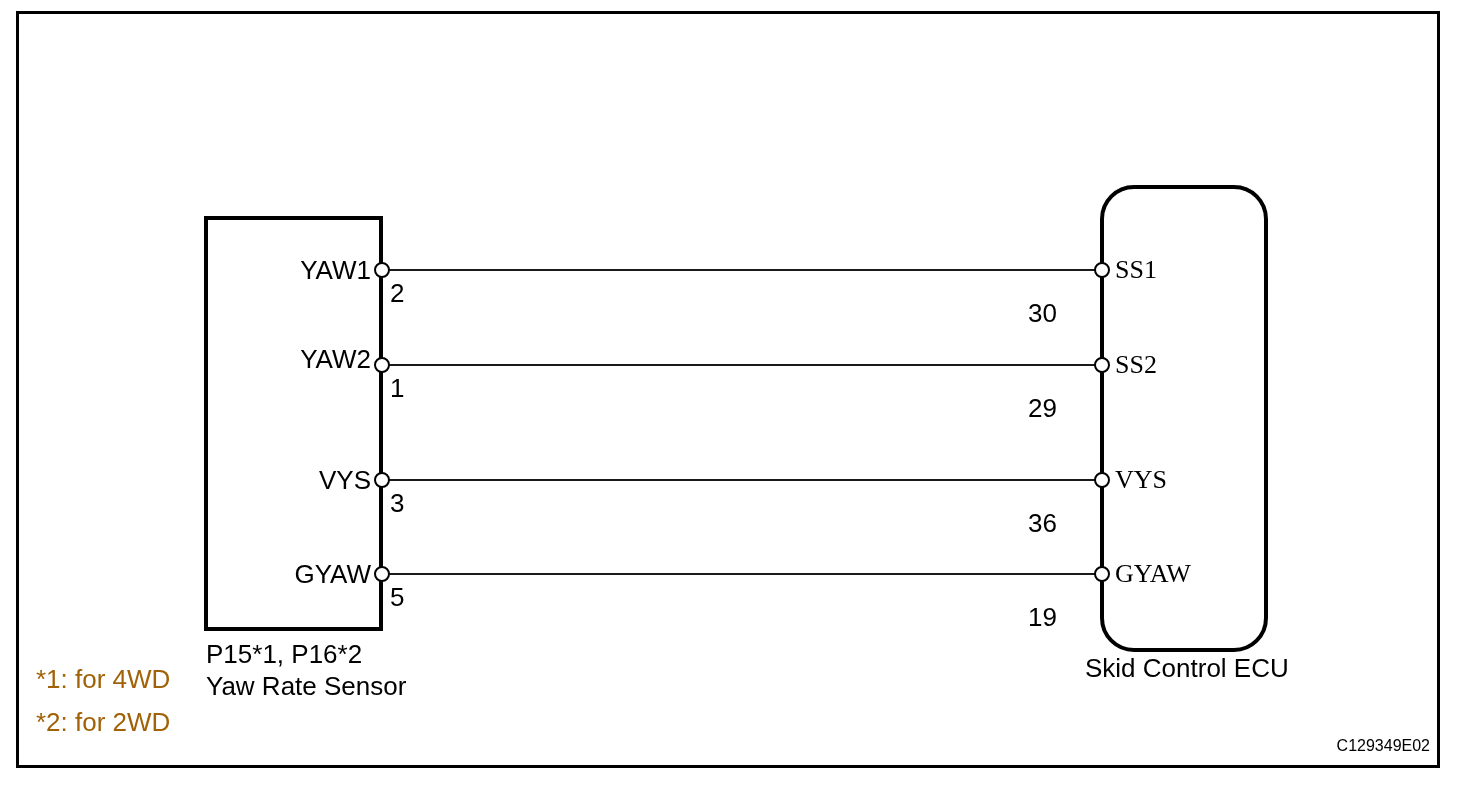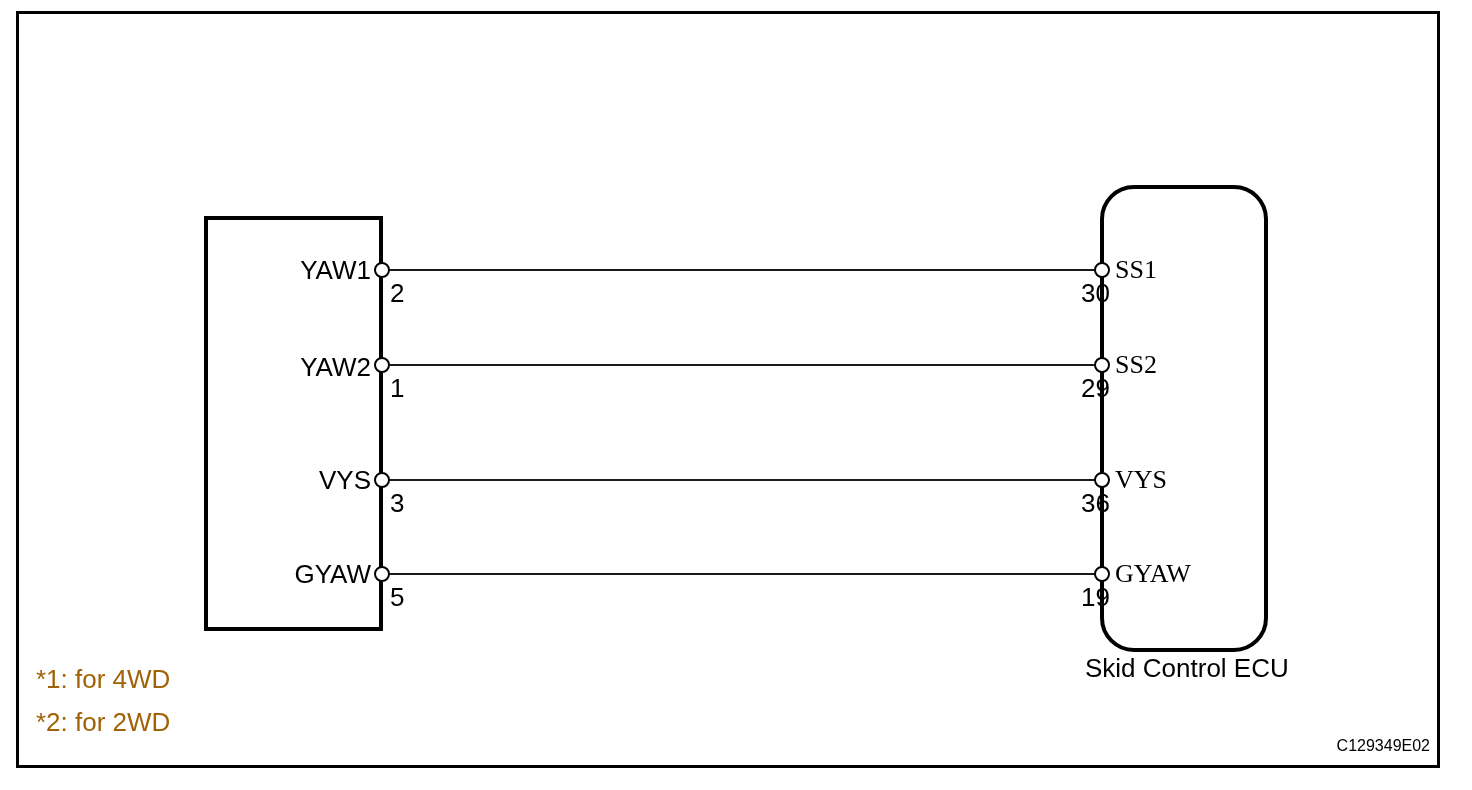--- a/index.html
+++ b/index.html
@@ -65,22 +65,23 @@
     text-align: right;
   }
   .pin-num-left {
     left: 390px;
   }
   .pin-label-right {
     left: 1115px;
     font-family: Liberation Serif, serif;
   }
   .pin-num-right {
-    left: 1062px; width: 67px;
-    text-align: center;
+    left: 990px; width: 67px;
+    text-align: right;
+    margin-top: 20px;
   }
   .component-caption {
     position: absolute;
     font-size: 26px;
     line-height: 32px;
     white-space: nowrap;
     color: #000000;
   }
   .note {
     position: absolute;
@@ -118,39 +119,43 @@
   <div class="pin-circle" style="left:374px; top:357px"></div>
   <div class="pin-circle" style="left:374px; top:472px"></div>
   <div class="pin-circle" style="left:374px; top:566px"></div>
 
   <div class="pin-circle" style="left:1094px; top:262px"></div>
   <div class="pin-circle" style="left:1094px; top:357px"></div>
   <div class="pin-circle" style="left:1094px; top:472px"></div>
   <div class="pin-circle" style="left:1094px; top:566px"></div>
 
   <div class="txt pin-label-left" style="top:255px">YAW1</div>
-  <div class="txt pin-label-left" style="top:352px">YAW2</div>
+  <div class="txt pin-label-left" style="top:344px">YAW2</div>
   <div class="txt pin-label-left" style="top:465px">VYS</div>
   <div class="txt pin-label-left" style="top:559px">GYAW</div>
 
   <div class="txt pin-num-left" style="top:278px">2</div>
   <div class="txt pin-num-left" style="top:373px">1</div>
   <div class="txt pin-num-left" style="top:488px">3</div>
   <div class="txt pin-num-left" style="top:582px">5</div>
 
   <div class="txt pin-label-right" style="top:255px">SS1</div>
   <div class="txt pin-label-right" style="top:350px">SS2</div>
   <div class="txt pin-label-right" style="top:465px">VYS</div>
   <div class="txt pin-label-right" style="top:559px">GYAW</div>
 
   <div class="txt pin-num-right" style="top:278px">30</div>
   <div class="txt pin-num-right" style="top:373px">29</div>
   <div class="txt pin-num-right" style="top:488px">36</div>
   <div class="txt pin-num-right" style="top:582px">19</div>
 
+  <div class="component-caption" style="left:206px; top:638px">
+    <div>P15*1, P16*2</div>
+    <div>Yaw Rate Sensor</div>
+  </div>
 
   <div class="component-caption" style="left:1085px; top:652px">
     <div>Skid Control ECU</div>
   </div>
 
   <div class="note" style="left:36px; top:664px">*1: for 4WD</div>
   <div class="note" style="left:36px; top:707px">*2: for 2WD</div>
 
   <div class="figure-code">C129349E02</div>
 

